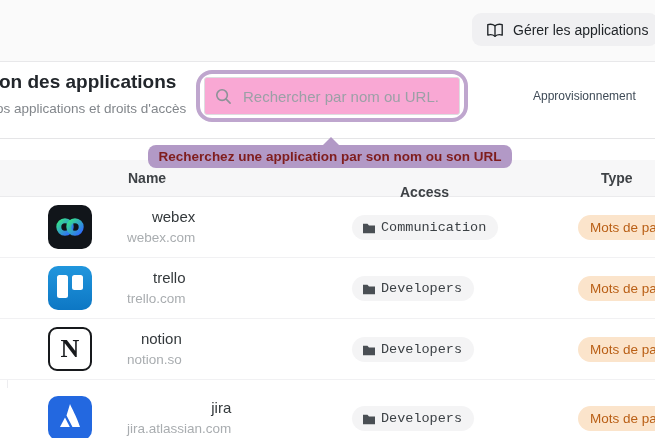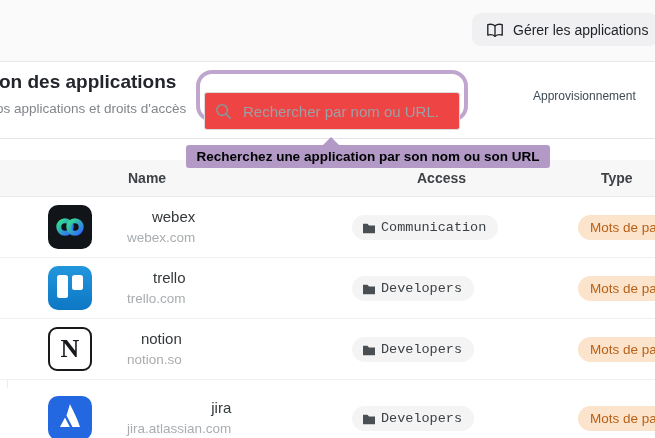--- a/index.html
+++ b/index.html
@@ -20,49 +20,49 @@
   .page-title{position:absolute;left:-1px;top:71px;font-size:19px;font-weight:bold;color:#22262b;white-space:nowrap;}
   .page-subtitle{position:absolute;left:-4px;top:101px;font-size:13.5px;color:#82868b;white-space:nowrap;}
   .tabbar-line{position:absolute;left:0;top:138px;width:655px;height:1px;background:#e5e5e7;}
   .tab{position:absolute;left:533px;top:89px;font-size:12px;color:#3f4b57;white-space:nowrap;cursor:pointer;}
   
   .search-ring{
     position:absolute;left:196px;top:70px;width:272px;height:52px;
     border:4px solid #bfa6ce;border-radius:16px;background:#fff;
   }
   .search-input-wrap{
-    position:absolute;left:4px;top:18px;width:256px;height:38px;
-    border:1px solid #dddde0;border-radius:3px;background:#ef4444;
+    position:absolute;left:4px;top:3px;width:256px;height:38px;
+    border:1px solid #dddde0;border-radius:3px;background:#f9a8d4;
     display:flex;align-items:center;padding:0 10px;gap:9px;
   }
   .search-input-wrap svg{flex:0 0 auto;}
   .search-input{
     border:none;outline:none;flex:1;font-family:"Liberation Sans",sans-serif;
     font-size:15px;color:#2c3136;background:transparent;min-width:0;
   }
   .search-input::placeholder{color:#9ba0a6;opacity:1;}
   
   .tooltip{
     position:absolute;left:148px;top:145px;width:364px;height:23px;
-    background:#b299c6;border-radius:3px;z-index:6;
+    background:#b299c6;border-radius:8px;z-index:6;
     display:flex;align-items:center;justify-content:center;
-    font-size:13.5px;font-weight:bold;color:#000000;white-space:nowrap;margin-left:38px;
+    font-size:13.5px;font-weight:bold;color:#7f1d1d;white-space:nowrap;
   }
   .tooltip-arrow{
     position:absolute;left:322px;top:137px;width:0;height:0;z-index:6;
     border-left:9px solid transparent;border-right:9px solid transparent;border-bottom:9px solid #b299c6;
   }
   
   .thead{
     position:absolute;left:0;top:160px;width:655px;height:37px;
     background:#f7f7f8;border-bottom:1px solid #ebebed;
   }
   .th{position:absolute;top:10px;font-size:14px;font-weight:bold;color:#3e4246;}
   .th-name{left:128px;}
-  .th-access{left:417px;}
+  .th-access{left:400px;margin-top:14px;}
   .th-type{left:601px;}
   .table-left-edge{position:absolute;left:7px;top:197px;width:1px;height:241px;background:#ededf0;}
   .row{position:absolute;left:0;width:655px;height:61px;background:#fff;border-bottom:1px solid #f1f1f3;}
   .row-1{top:197px;} .row-2{top:258px;} .row-3{top:319px;} .row-4{top:388px;height:58px;border-bottom:none;}
   .app-icon{
     position:absolute;left:48px;top:8px;width:44px;height:44px;border-radius:10px;
     display:flex;align-items:center;justify-content:center;overflow:hidden;
   }
   .icon-webex{background:#11151a;}
   .icon-trello{background:linear-gradient(180deg,#2196dd 0%,#0d77c4 100%);}

